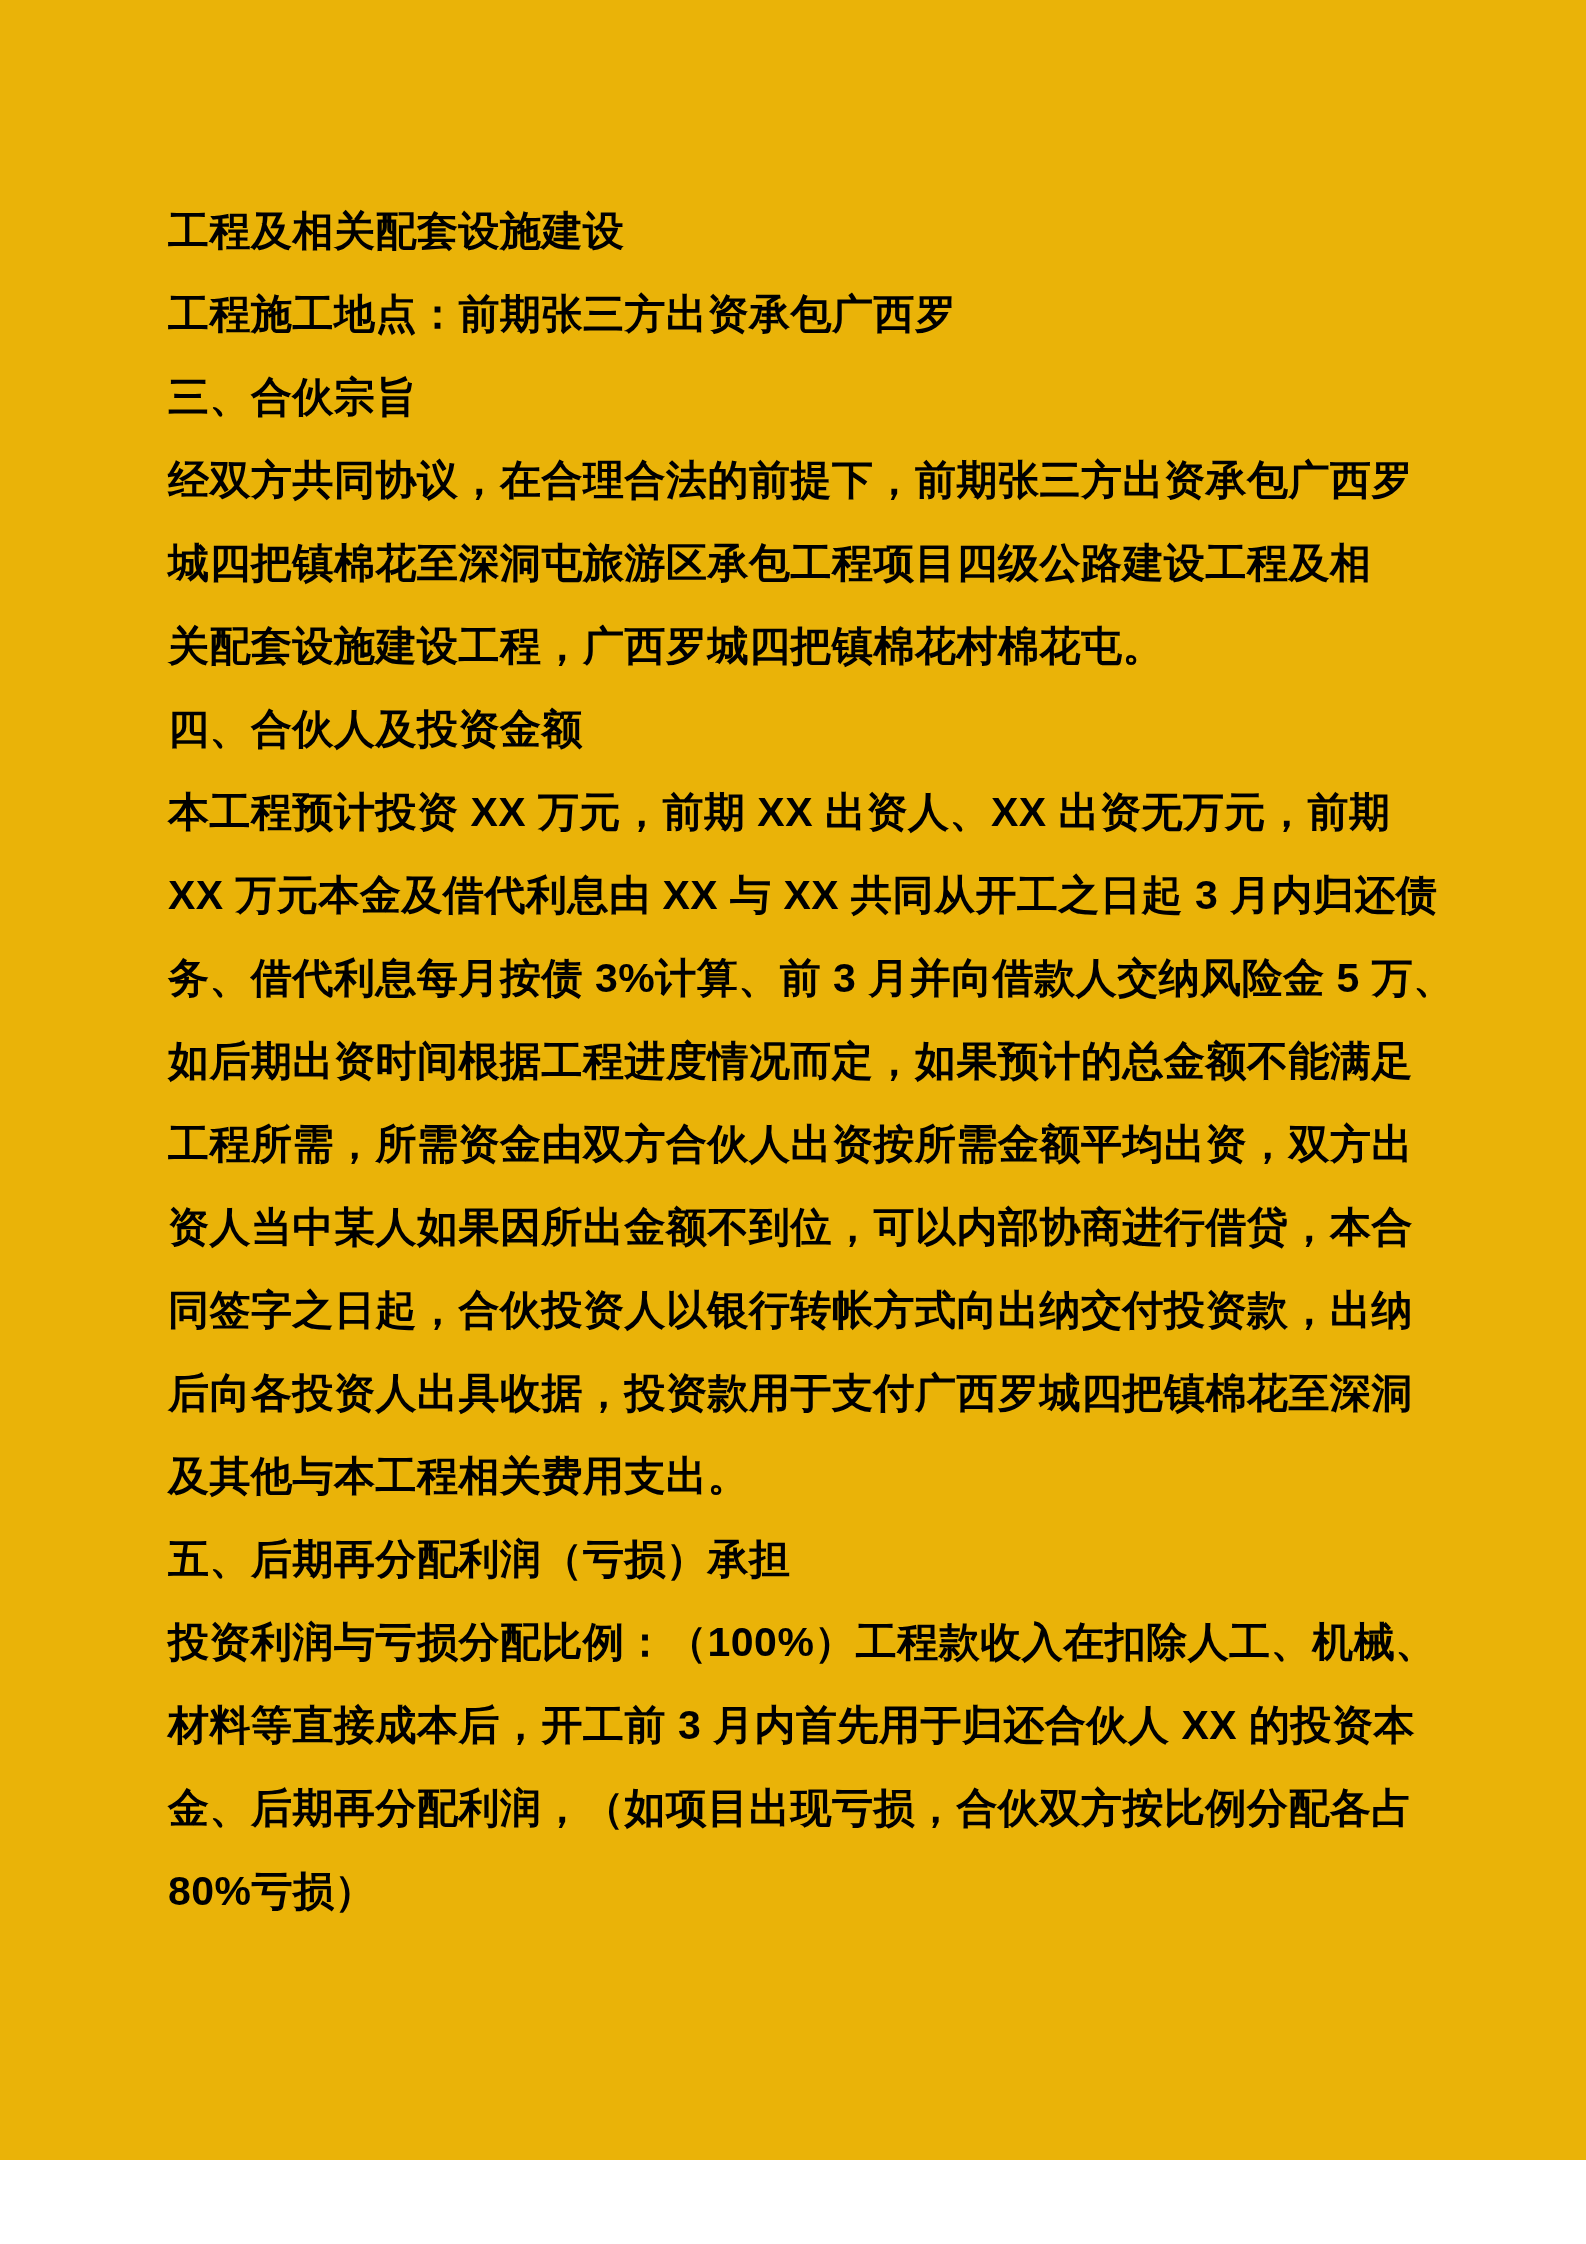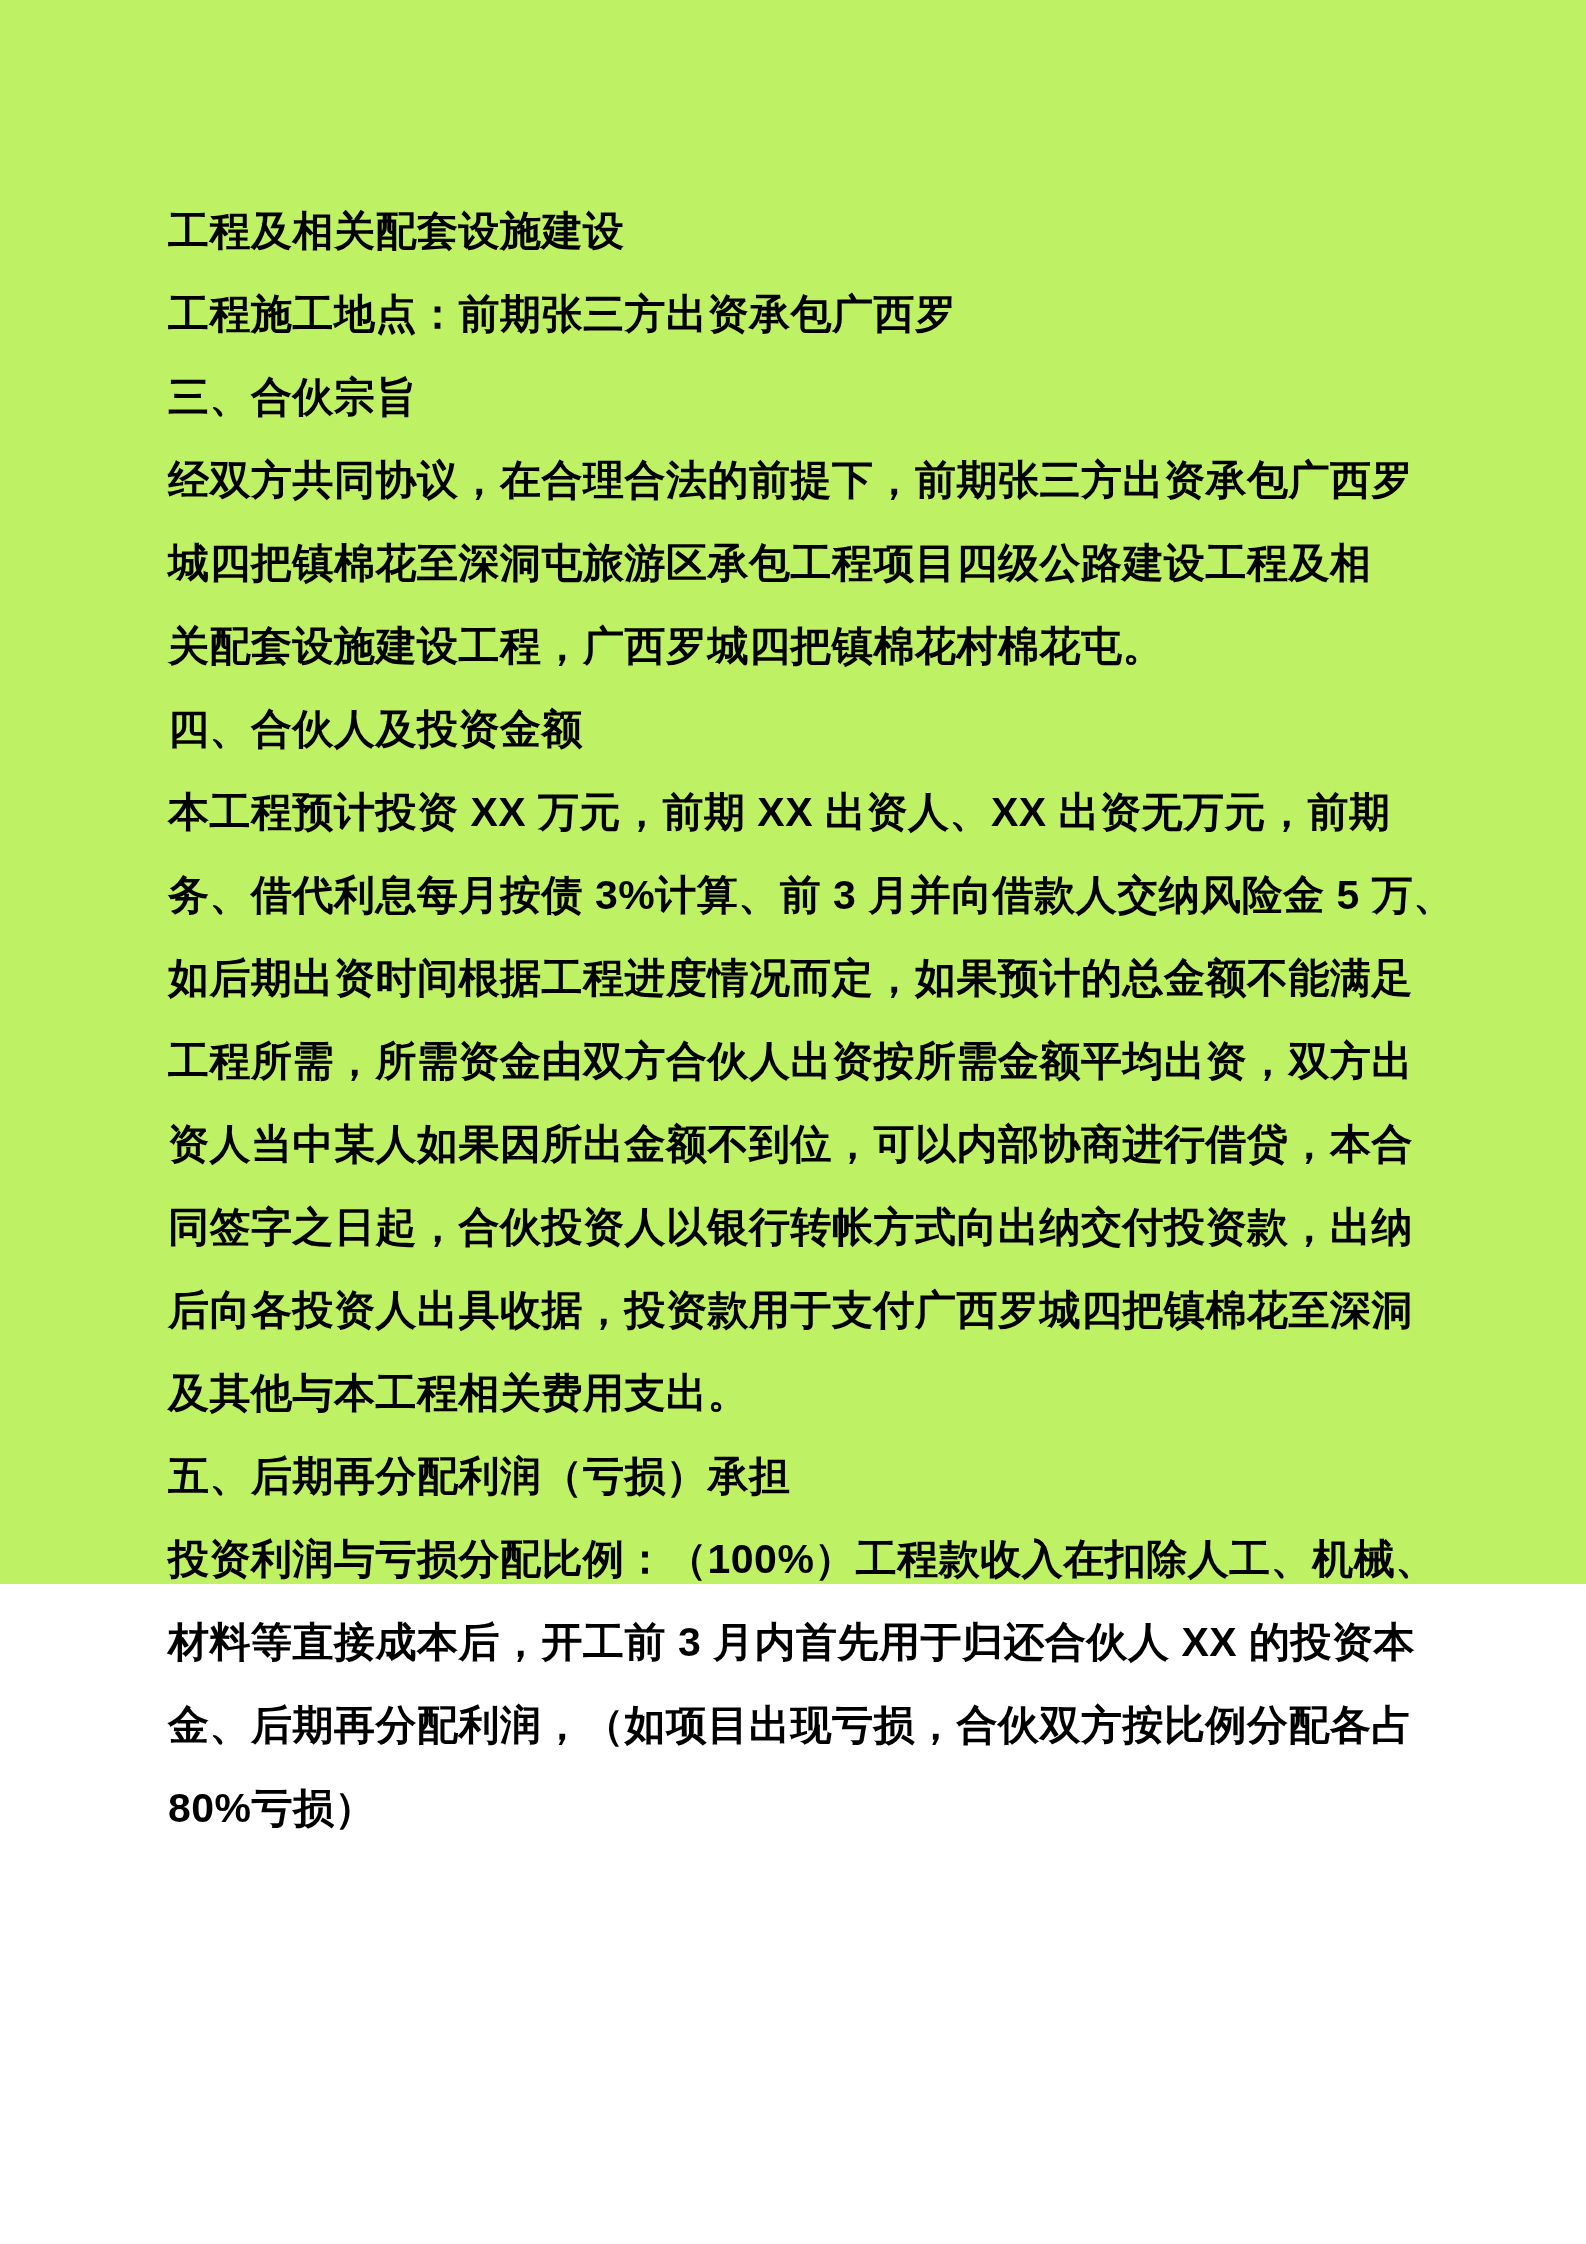--- a/index.html
+++ b/index.html
@@ -8,22 +8,22 @@
   }
   body {
     width: 1586px;
     height: 2244px;
     font-family: "Liberation Sans", sans-serif;
     color: #000000;
     overflow: hidden;
   }
   .page {
     width: 1586px;
-    height: 1584px;
-    background: #bef264;
+    height: 2160px;
+    background: #eab308;
     padding: 190px 160px 8px 168px;
   }
   .doc-line {
     font-size: 41px;
     line-height: 83px;
     height: 83px;
     white-space: nowrap;
     color: #000000;
     font-weight: 700;
     letter-spacing: 0.5px;
@@ -37,20 +37,21 @@
 
 <div class="page">
   <p class="doc-line heading">工程及相关配套设施建设</p>
   <p class="doc-line heading">工程施工地点：前期张三方出资承包广西罗</p>
   <p class="doc-line heading">三、合伙宗旨</p>
   <p class="doc-line">经双方共同协议，在合理合法的前提下，前期张三方出资承包广西罗</p>
   <p class="doc-line">城四把镇棉花至深洞屯旅游区承包工程项目四级公路建设工程及相</p>
   <p class="doc-line">关配套设施建设工程，广西罗城四把镇棉花村棉花屯。</p>
   <p class="doc-line heading">四、合伙人及投资金额</p>
   <p class="doc-line">本工程预计投资 XX 万元，前期 XX 出资人、XX 出资无万元，前期</p>
+  <p class="doc-line">XX 万元本金及借代利息由 XX 与 XX 共同从开工之日起 3 月内归还债</p>
   <p class="doc-line">务、借代利息每月按债 3%计算、前 3 月并向借款人交纳风险金 5 万、</p>
   <p class="doc-line">如后期出资时间根据工程进度情况而定，如果预计的总金额不能满足</p>
   <p class="doc-line">工程所需，所需资金由双方合伙人出资按所需金额平均出资，双方出</p>
   <p class="doc-line">资人当中某人如果因所出金额不到位，可以内部协商进行借贷，本合</p>
   <p class="doc-line">同签字之日起，合伙投资人以银行转帐方式向出纳交付投资款，出纳</p>
   <p class="doc-line">后向各投资人出具收据，投资款用于支付广西罗城四把镇棉花至深洞</p>
   <p class="doc-line">及其他与本工程相关费用支出。</p>
   <p class="doc-line heading">五、后期再分配利润（亏损）承担</p>
   <p class="doc-line">投资利润与亏损分配比例：（100%）工程款收入在扣除人工、机械、</p>
   <p class="doc-line">材料等直接成本后，开工前 3 月内首先用于归还合伙人 XX 的投资本</p>

